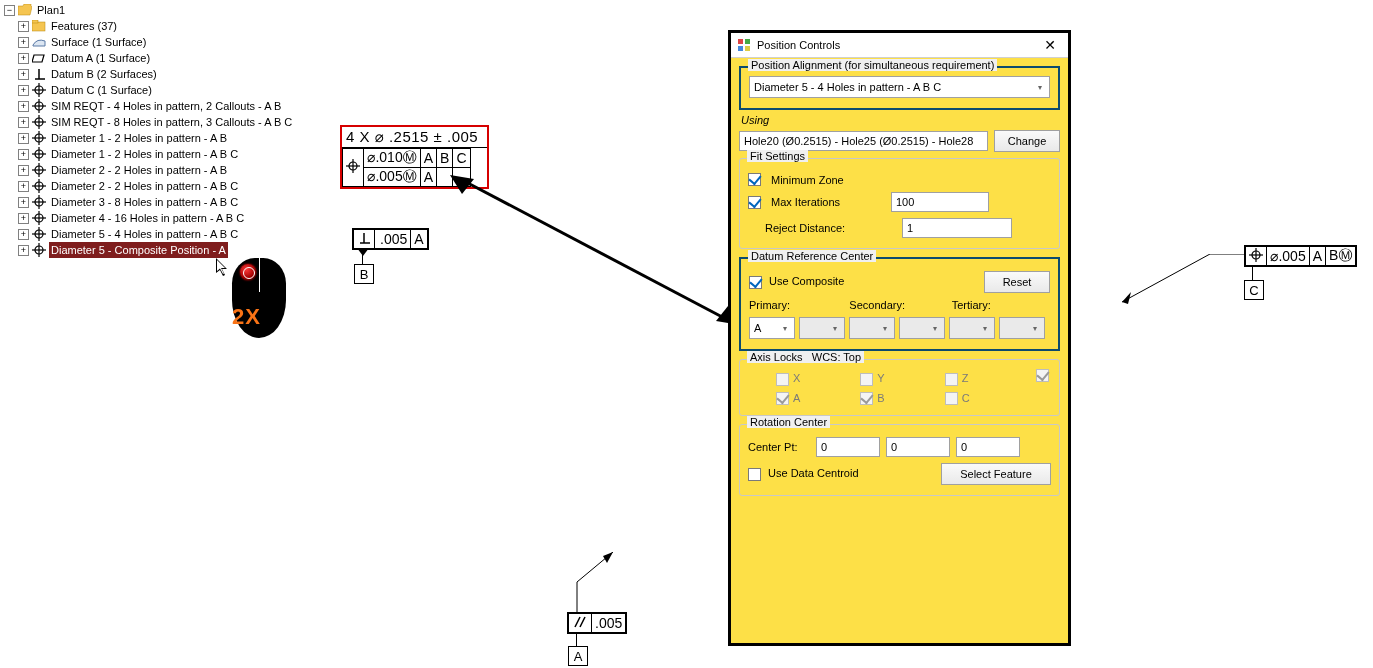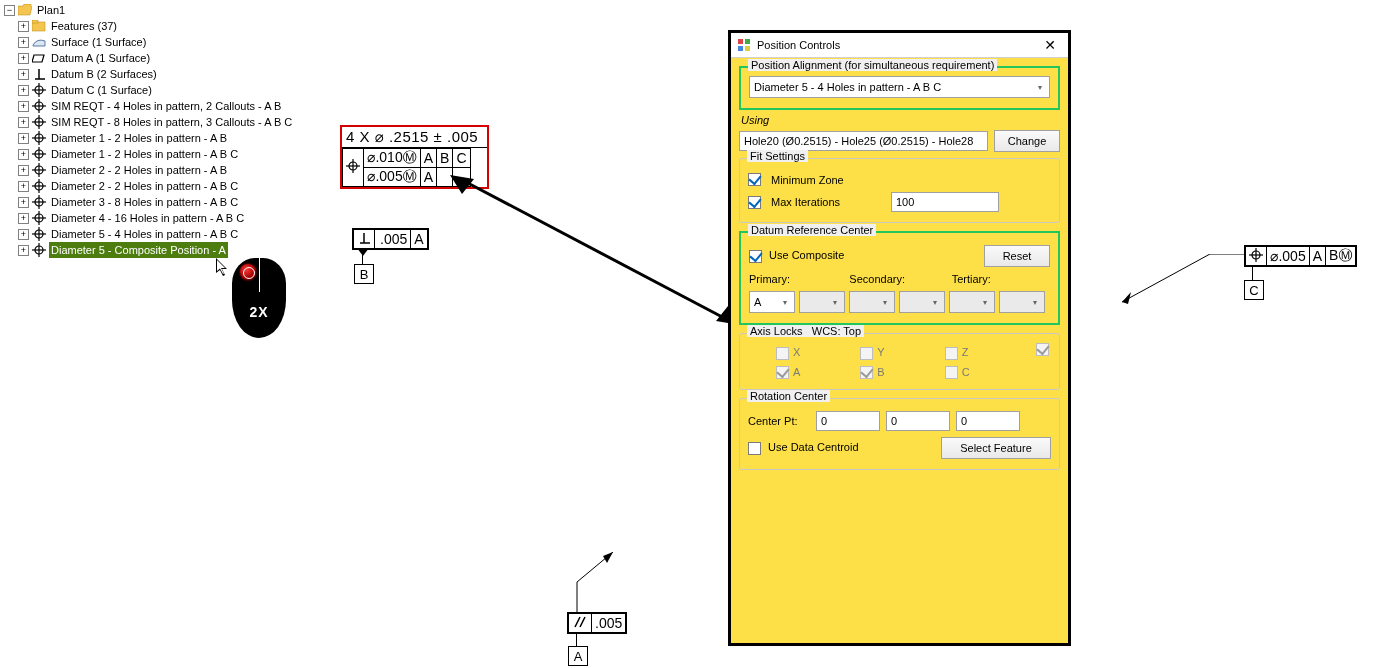--- a/index.html
+++ b/index.html
@@ -53,21 +53,21 @@
     display: inline-flex;
     align-items: center;
     justify-content: center;
     margin-right: 3px;
     font-size: 11px;
   }
   .tree-row .lbl {
     padding: 0 2px;
   }
   .tree-row.selected .lbl {
-    background: #4d7c0f;
+    background: #7f1d1d;
     color: #fff;
     text-align: center;
   }
   .folder-icon {
     fill: #f5c551;
     stroke: #b8860b;
     stroke-width: 0.5;
   }
   .pos-icon circle {
     fill: none;
@@ -116,24 +116,24 @@
   .mouse-led::after {
     content:"";
     position:absolute;
     left:3px;top:3px;width:10px;height:10px;border-radius:50%;
     border:1px solid #fff;
   }
   .mouse-txt {
     position: absolute;
     top: 46px;
     width: 54px;
-    text-align: center;
-    color: #ffffff;
+    text-align: left;
+    color: #f97316;
     font-weight: 700;
-    font-size: 14px;
+    font-size: 22px;
     letter-spacing: 1px;
   }
   .cursor-arrow {
     position: absolute;
     left: 216px;
     top: 258px;
     width: 14px;
     height: 20px;
   }
 
@@ -224,21 +224,21 @@
     padding: 4px 8px 8px 8px;
   }
   .gbox {
     border: 1px solid #c8c8c8;
     border-radius: 3px;
     padding: 8px 8px 10px 8px;
     margin-bottom: 8px;
     position: relative;
   }
   .gbox.heavy {
-    border: 2px solid #22c55e;
+    border: 2px solid #0c4a6e;
     border-radius: 0;
     position: relative;
   }
   .gbox > legend, .gbox > .glabel {
     position: absolute;
     top: -9px;
     left: 7px;
     background: #f0f0f0;
     padding: 0 3px;
     font-size: 11px;
@@ -775,21 +775,25 @@
 
     <div class="gbox" style="padding-top:14px;">
       <div class="glabel">Fit Settings</div>
       <div class="row">
         <span class="chk checked"></span>
         <span>Minimum Zone</span>
       </div>
       <div class="row">
         <span class="chk checked"></span>
         <span style="width:114px;">Max Iterations</span>
-        <input class="txt-in" style="width: 108px;" value="100">
+        <input class="txt-in" style="width: 98px;" value="100">
+      </div>
+      <div class="row">
+        <span style="width:131px; padding-left:17px;">Reject Distance:</span>
+        <input class="txt-in" style="width: 110px;" value="1">
       </div>
     </div>
 
     <div class="gbox heavy" style="padding-top:12px;">
       <div class="glabel">Datum Reference Center</div>
       <div class="row" style="justify-content:space-between;">
         <span>
           <span class="chk checked"></span>
           <span>Use Composite</span>
         </span>

